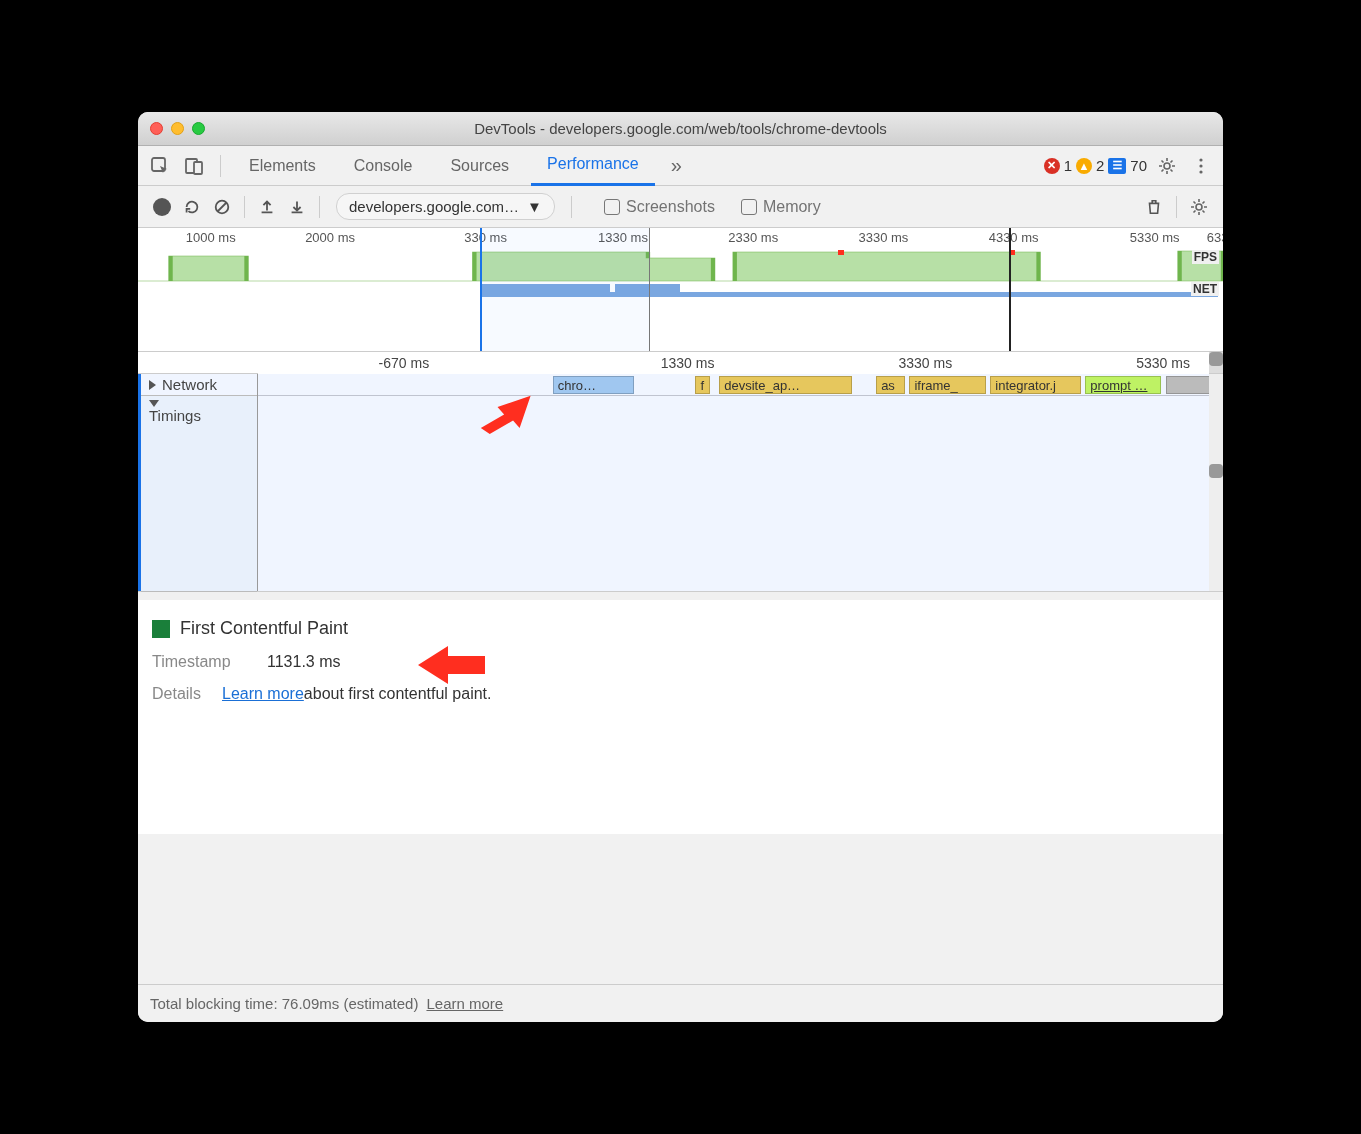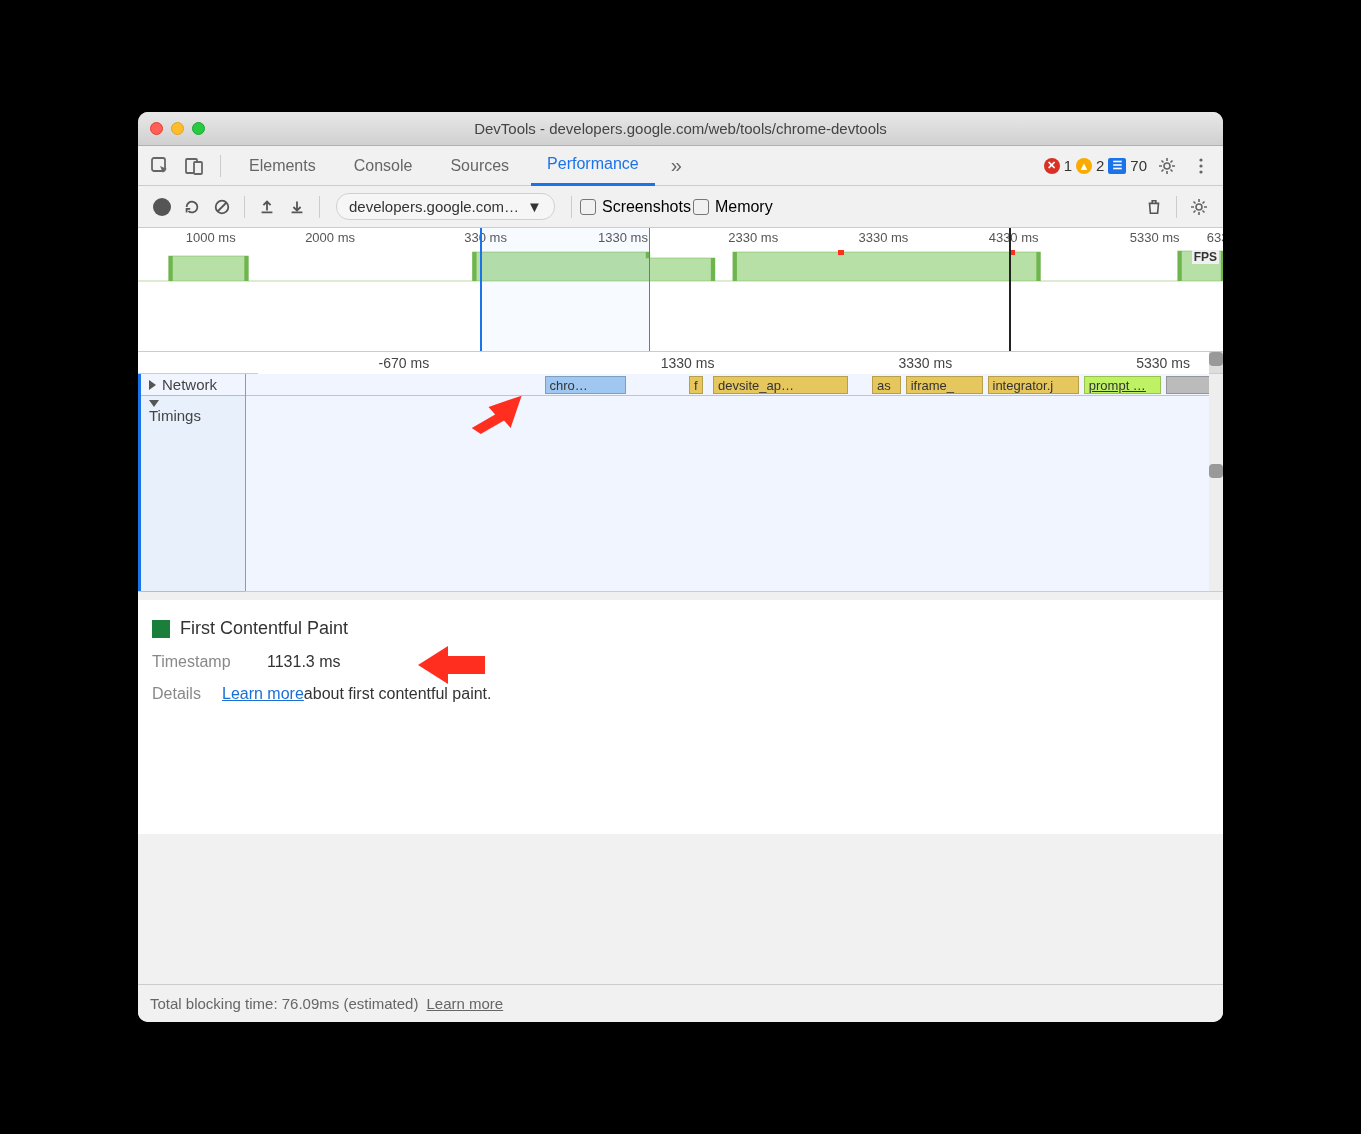--- a/index.html
+++ b/index.html
@@ -67,38 +67,38 @@
   
   .toolbar{
     height:42px; background:#f1f1f1; border-bottom:1px solid #ccc;
     display:flex; align-items:center; padding:0 10px; gap:2px;
   }
   .rec{width:18px;height:18px;border-radius:50%;background:#555;}
   .drop{
     display:flex;align-items:center;gap:8px;background:#f6f6f6;border:1px solid #d0d0d0;
     border-radius:13px;padding:4px 12px;font-size:15px;color:#333;margin:0 8px;
   }
-  .chk{display:flex;align-items:center;gap:6px;font-size:16px;color:#000000;margin-left:0;justify-content:flex-end;}
+  .chk{display:flex;align-items:center;gap:6px;font-size:16px;color:#737373;margin-left:24px;justify-content:flex-end;}
   .chkbox{width:16px;height:16px;border:1.5px solid #777;border-radius:3px;}
   
   .overview{position:relative;height:124px;background:#fff;border-bottom:1px solid #ccc; overflow:hidden;}
   .ov-ticks{height:20px;display:flex;position:relative;font-size:13px;color:#555;}
   .ov-tick{position:absolute;top:2px;transform:translateX(-100%);white-space:nowrap;}
   .fps-strip{height:35px;background:#fff;position:relative;}
   .cpu-strip{height:40px;background:#fff;position:relative;}
   .net-strip{height:14px;position:relative;}
   .strip-label{position:absolute;right:4px;top:2px;font-size:12px;font-weight:bold;color:#333;background:#f0f0f0;padding:0 2px;z-index:5;}
   .hatched{
     background:repeating-linear-gradient(45deg,#e0e0e0 0,#e0e0e0 3px,#f0f0f0 3px,#f0f0f0 6px);
     position:absolute;height:100%;
   }
   .ov-sel{position:absolute;top:0;bottom:0;border-left:2px solid #1a73e8;border-right:1px solid #777; background:rgba(90,150,255,.05);z-index:4;}
   
   .detail-area{height:238px;display:flex;border-bottom:1px solid #ccc;background:#fff;position:relative;}
-  .label-col{width:108px;border-right:1px solid #999; background:#fff;}
+  .label-col{width:120px;border-right:1px solid #999; background:#fff;}
   .row-label{height:22px;display:flex;align-items:center;padding:0 8px;font-size:15px;color:#444;background:#f0f5ff;border-bottom:1px solid #bbb;}
   .row-label.tms{background:#e8f0fb;}
   .tri{width:0;height:0;display:inline-block;margin-right:6px;}
   .tri.right{border-top:5px solid transparent;border-bottom:5px solid transparent;border-left:7px solid #555;}
   .tri.down{border-left:5px solid transparent;border-right:5px solid transparent;border-top:7px solid #555;}
   .tracks{flex:1;position:relative;background:#f0f5ff;overflow:hidden;}
   .track-row{height:22px;position:relative;border-bottom:1px solid #c0c4d0;background:#f0f5ff;}
   .timings-block{position:relative;height:195px;background:#f0f5ff;}
   .det-ticks{height:22px;position:relative;font-size:14px;color:#444;background:#fff;}
   .det-tick{position:absolute;top:3px;transform:translateX(-100%);white-space:nowrap;}
@@ -255,20 +255,26 @@
     </div>
     <div class="fps-strip">
       <span class="strip-label">FPS</span>
       <svg width="100%" height="35" preserveAspectRatio="none" viewBox="0 0 100 35">
         <path d="M0 33 L3 33 L3 8 L10 8 L10 33 L31 33 L31 4 L47 4 L47 10 L53 10 L53 33 L55 33 L55 4 L83 4 L83 33 L96 33 L96 3 L100 3 L100 33 Z" fill="#b7e0a6" stroke="#6fb54d" stroke-width=".4"></path>
       </svg>
       <div style="position:absolute;left:31.5%;top:0;bottom:-85px;width:2px;background:#f7a531;"></div>
       <div style="position:absolute;left:64.5%;top:2px;width:6px;height:5px;background:#ff2e1f;"></div>
       <div style="position:absolute;left:80.3%;top:2px;width:6px;height:5px;background:#ff2e1f;"></div>
     </div>
+    <div class="net-strip">
+      <span class="strip-label" style="top:-1px;">NET</span>
+      <div style="position:absolute;left:31.5%;width:12%;height:9px;top:1px;background:#7aa7e0;"></div>
+      <div style="position:absolute;left:44%;width:6%;height:9px;top:1px;background:#7aa7e0;"></div>
+      <div style="position:absolute;left:31.5%;width:68%;height:5px;top:9px;background:#7aa7e0;"></div>
+    </div>
     <div class="ov-sel" style="left:31.5%;width:15.7%;"></div>
     <div style="position:absolute;left:80.3%;top:0;bottom:0;width:2px;background:#222;z-index:6;"></div>
   </div>
 
   <div style="height:22px;background:#fff;border-bottom:1px solid #ccc;display:flex;">
     <div style="width:120px;"></div>
     <div class="det-ticks" style="flex:1;">
       <span class="det-tick" style="left:18%">-670 ms</span>
       <span class="det-tick" style="left:48%">1330 ms</span>
       <span class="det-tick" style="left:73%">3330 ms</span>

